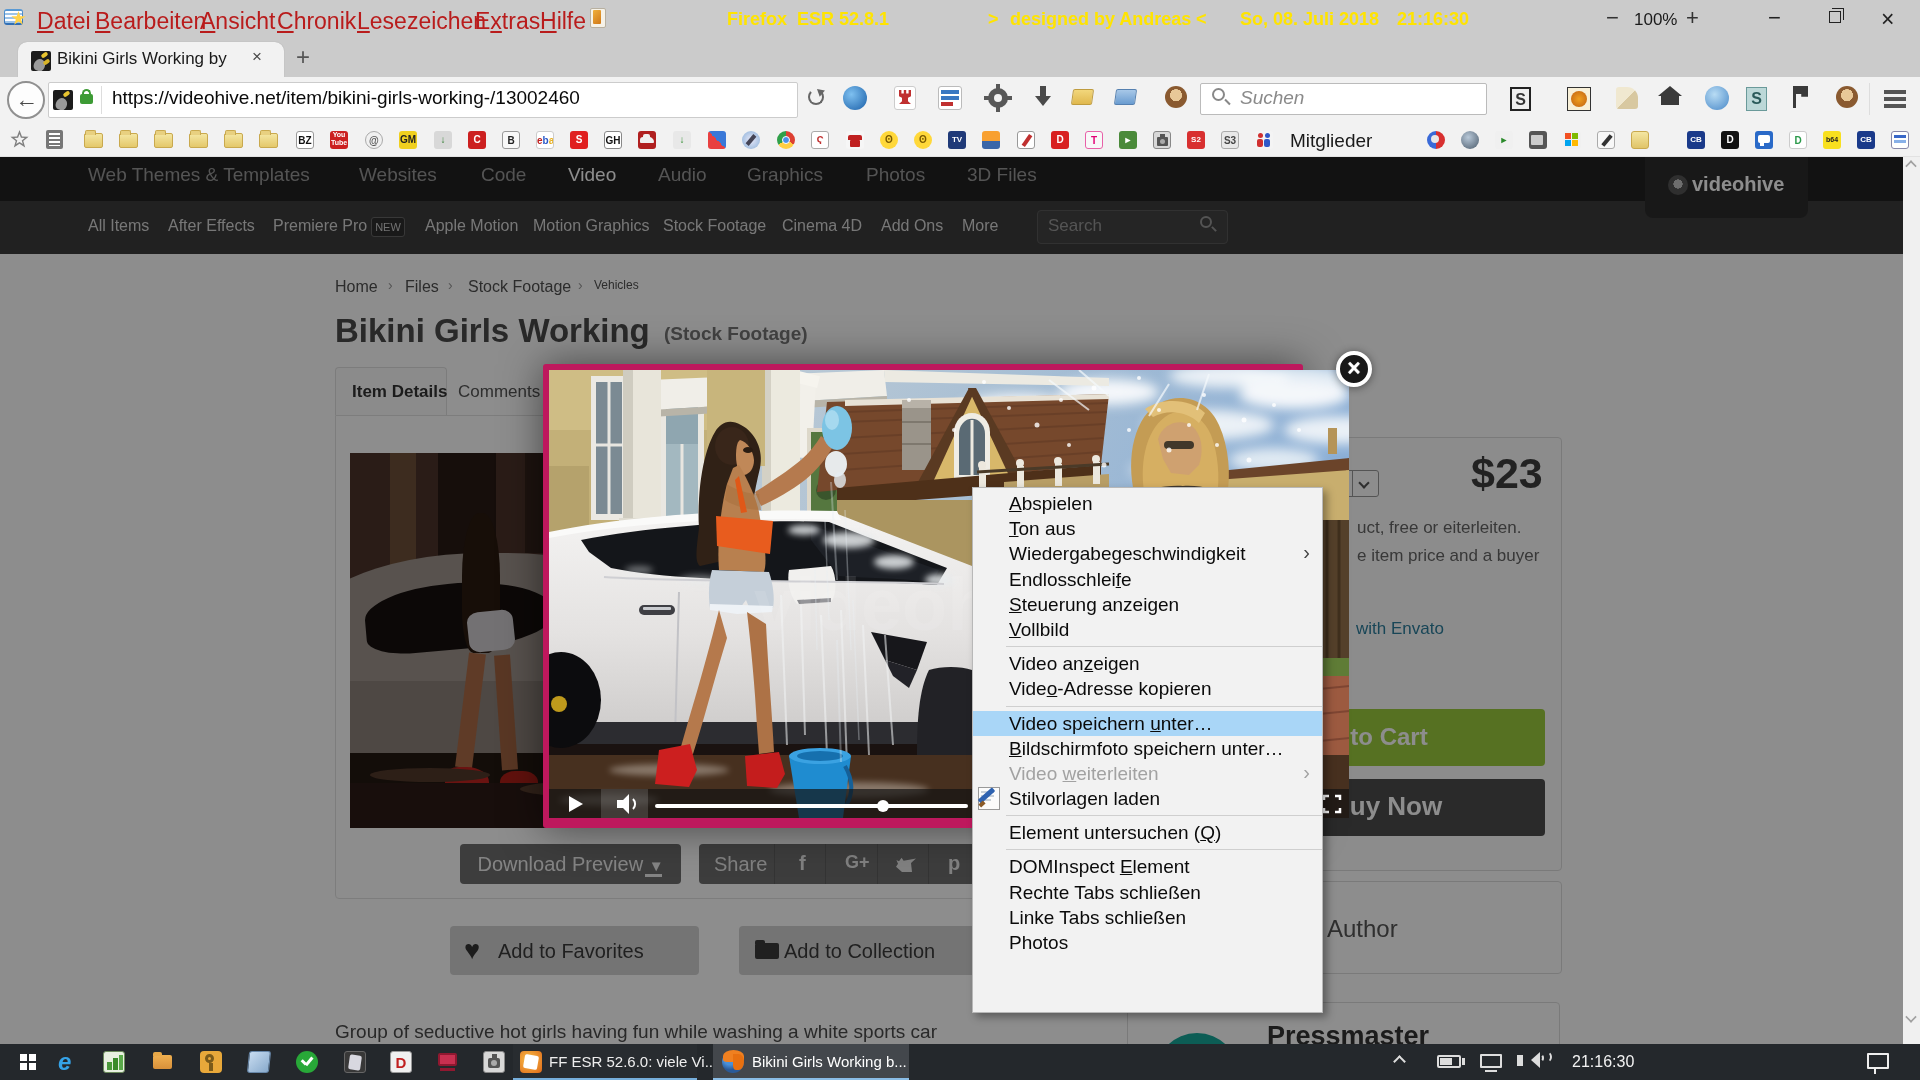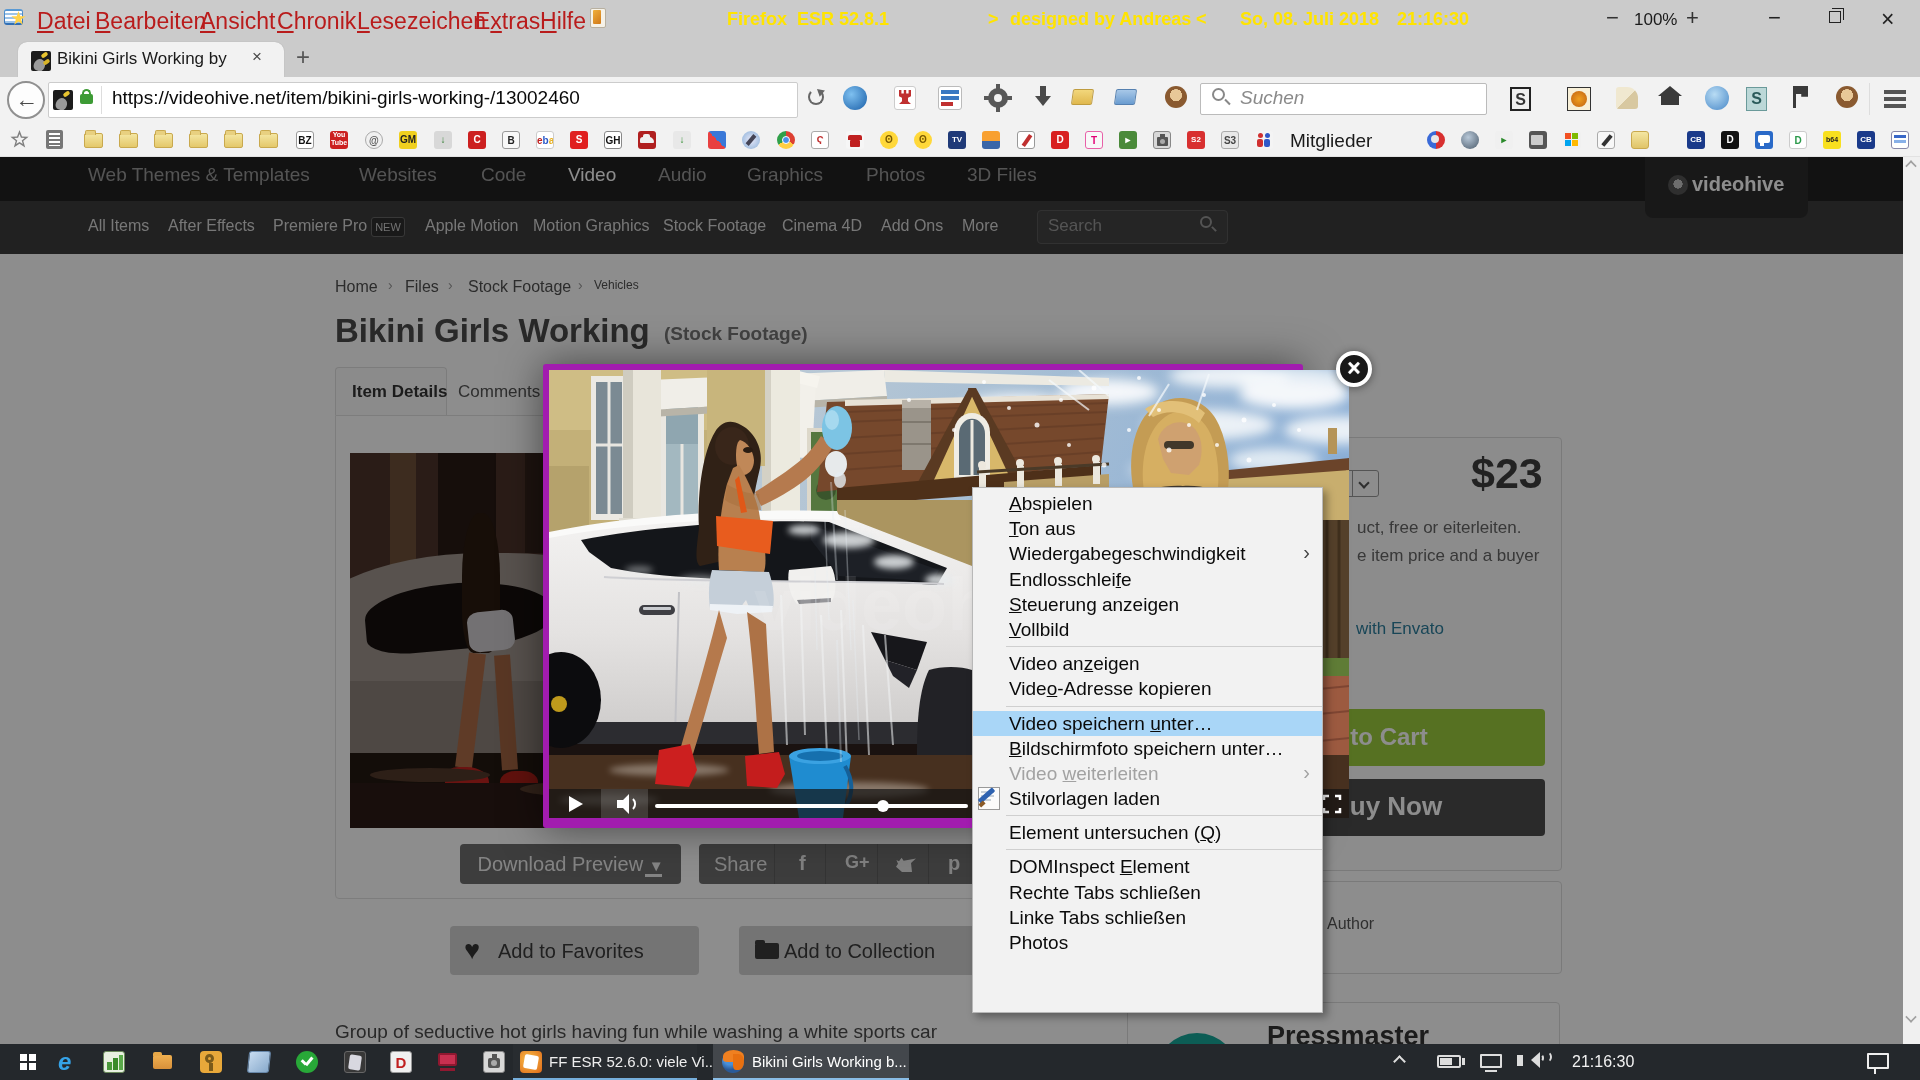--- a/index.html
+++ b/index.html
@@ -27,21 +27,21 @@
 .gbtn{position:absolute;background:#6e6e6e;color:#efefef;border-radius:4px;font-size:20px;text-align:center}
 .lbtn{position:absolute;background:#d2d2d2;color:#333;border-radius:4px;font-size:20px;text-align:center}
 
 
 #dim{left:0;top:157px;width:1903px;height:889px;background:rgba(0,0,0,0.447);z-index:10}
 
 
 #sbar{left:1903px;top:157px;width:17px;height:889px;background:#f0f0f0;z-index:11}
 
 
-#lightbox{left:543px;top:364px;width:760px;height:464px;background:#a21caf;border-radius:3px;box-shadow:0 0 40px rgba(0,0,0,0.5);z-index:20}
+#lightbox{left:543px;top:364px;width:760px;height:464px;background:#be185d;border-radius:3px;box-shadow:0 0 40px rgba(0,0,0,0.5);z-index:20}
 #close{left:1336px;top:351px;width:36px;height:36px;border-radius:50%;background:#181818;border:4px solid #fff;box-shadow:0 1px 8px rgba(0,0,0,0.45);z-index:22;color:#fff;font-size:23px;font-weight:bold;text-align:center;line-height:26px}
 
 
 #menu{left:972px;top:487px;width:351px;height:526px;background:#f2f2f2;border:1px solid #b8b8b8;box-shadow:4px 4px 8px rgba(0,0,0,0.35);z-index:30;padding-top:3px}
 .mitem{position:relative;height:25.2px;line-height:25.2px;padding-left:36px;font-size:19px;color:#0a0a0a;white-space:nowrap}
 .mitem.hl{background:#a9d6f7}
 .mitem.gray{color:#a2a2a2}
 .msep{height:1px;background:#cfcfcf;margin:4px 0 4px 33px}
 .sub{position:absolute;right:12px;top:-1px;font-size:20px;color:#444}
 
@@ -153,21 +153,21 @@
   <span class="abs" style="left:1471px;top:292px;font-size:43px;font-weight:bold;color:#3f3f3f">$23</span>
   <span class="abs" style="left:1357px;top:361px;font-size:17px;color:#666">uct, free or eiterleiten.</span>
   <span class="abs" style="left:1357px;top:389px;font-size:17px;color:#666">e item price and a buyer</span>
   <span class="abs" style="left:1356px;top:462px;font-size:17px;color:#2d7f9e">with Envato</span>
   <div class="abs" style="left:1230px;top:552px;width:315px;height:57px;background:#9ccd3e;border-radius:4px"></div>
   <span class="abs" style="left:1297px;top:566px;font-size:24px;font-weight:bold;color:#fff">Add to Cart</span>
   <div class="abs" style="left:1230px;top:622px;width:315px;height:57px;background:#4d4d4d;border-radius:4px"></div>
   <span class="abs" style="left:1331px;top:634px;font-size:26px;font-weight:bold;color:#fff">Buy Now</span>
 
   <div class="abs" style="left:1164px;top:724px;width:398px;height:93px;border:1px solid #ddd;border-radius:4px"></div>
-  <span class="abs" style="left:1327px;top:758px;font-size:16px;color:#555">Author</span>
+  <span class="abs" style="left:1327px;top:758px;font-size:24px;color:#555">Author</span>
 
   <div class="abs" style="left:1127px;top:845px;width:433px;height:200px;border:1px solid #ddd;border-radius:4px"></div>
   <span class="abs" style="left:1155px;top:876px;width:84px;height:84px;background:#16a89a;border-radius:50%"></span>
   <span class="abs" style="left:1267px;top:864px;font-size:27px;font-weight:bold;color:#333">Pressmaster</span>
 </div>
 
 <div id="dim" class="abs"></div>
 
 <div id="sbar" class="abs">
   <span class="abs" style="left:3px;top:4px;width:10px;height:10px;border-left:2px solid #a0a0a0;border-top:2px solid #a0a0a0;transform:rotate(45deg) scale(0.8)"></span>

